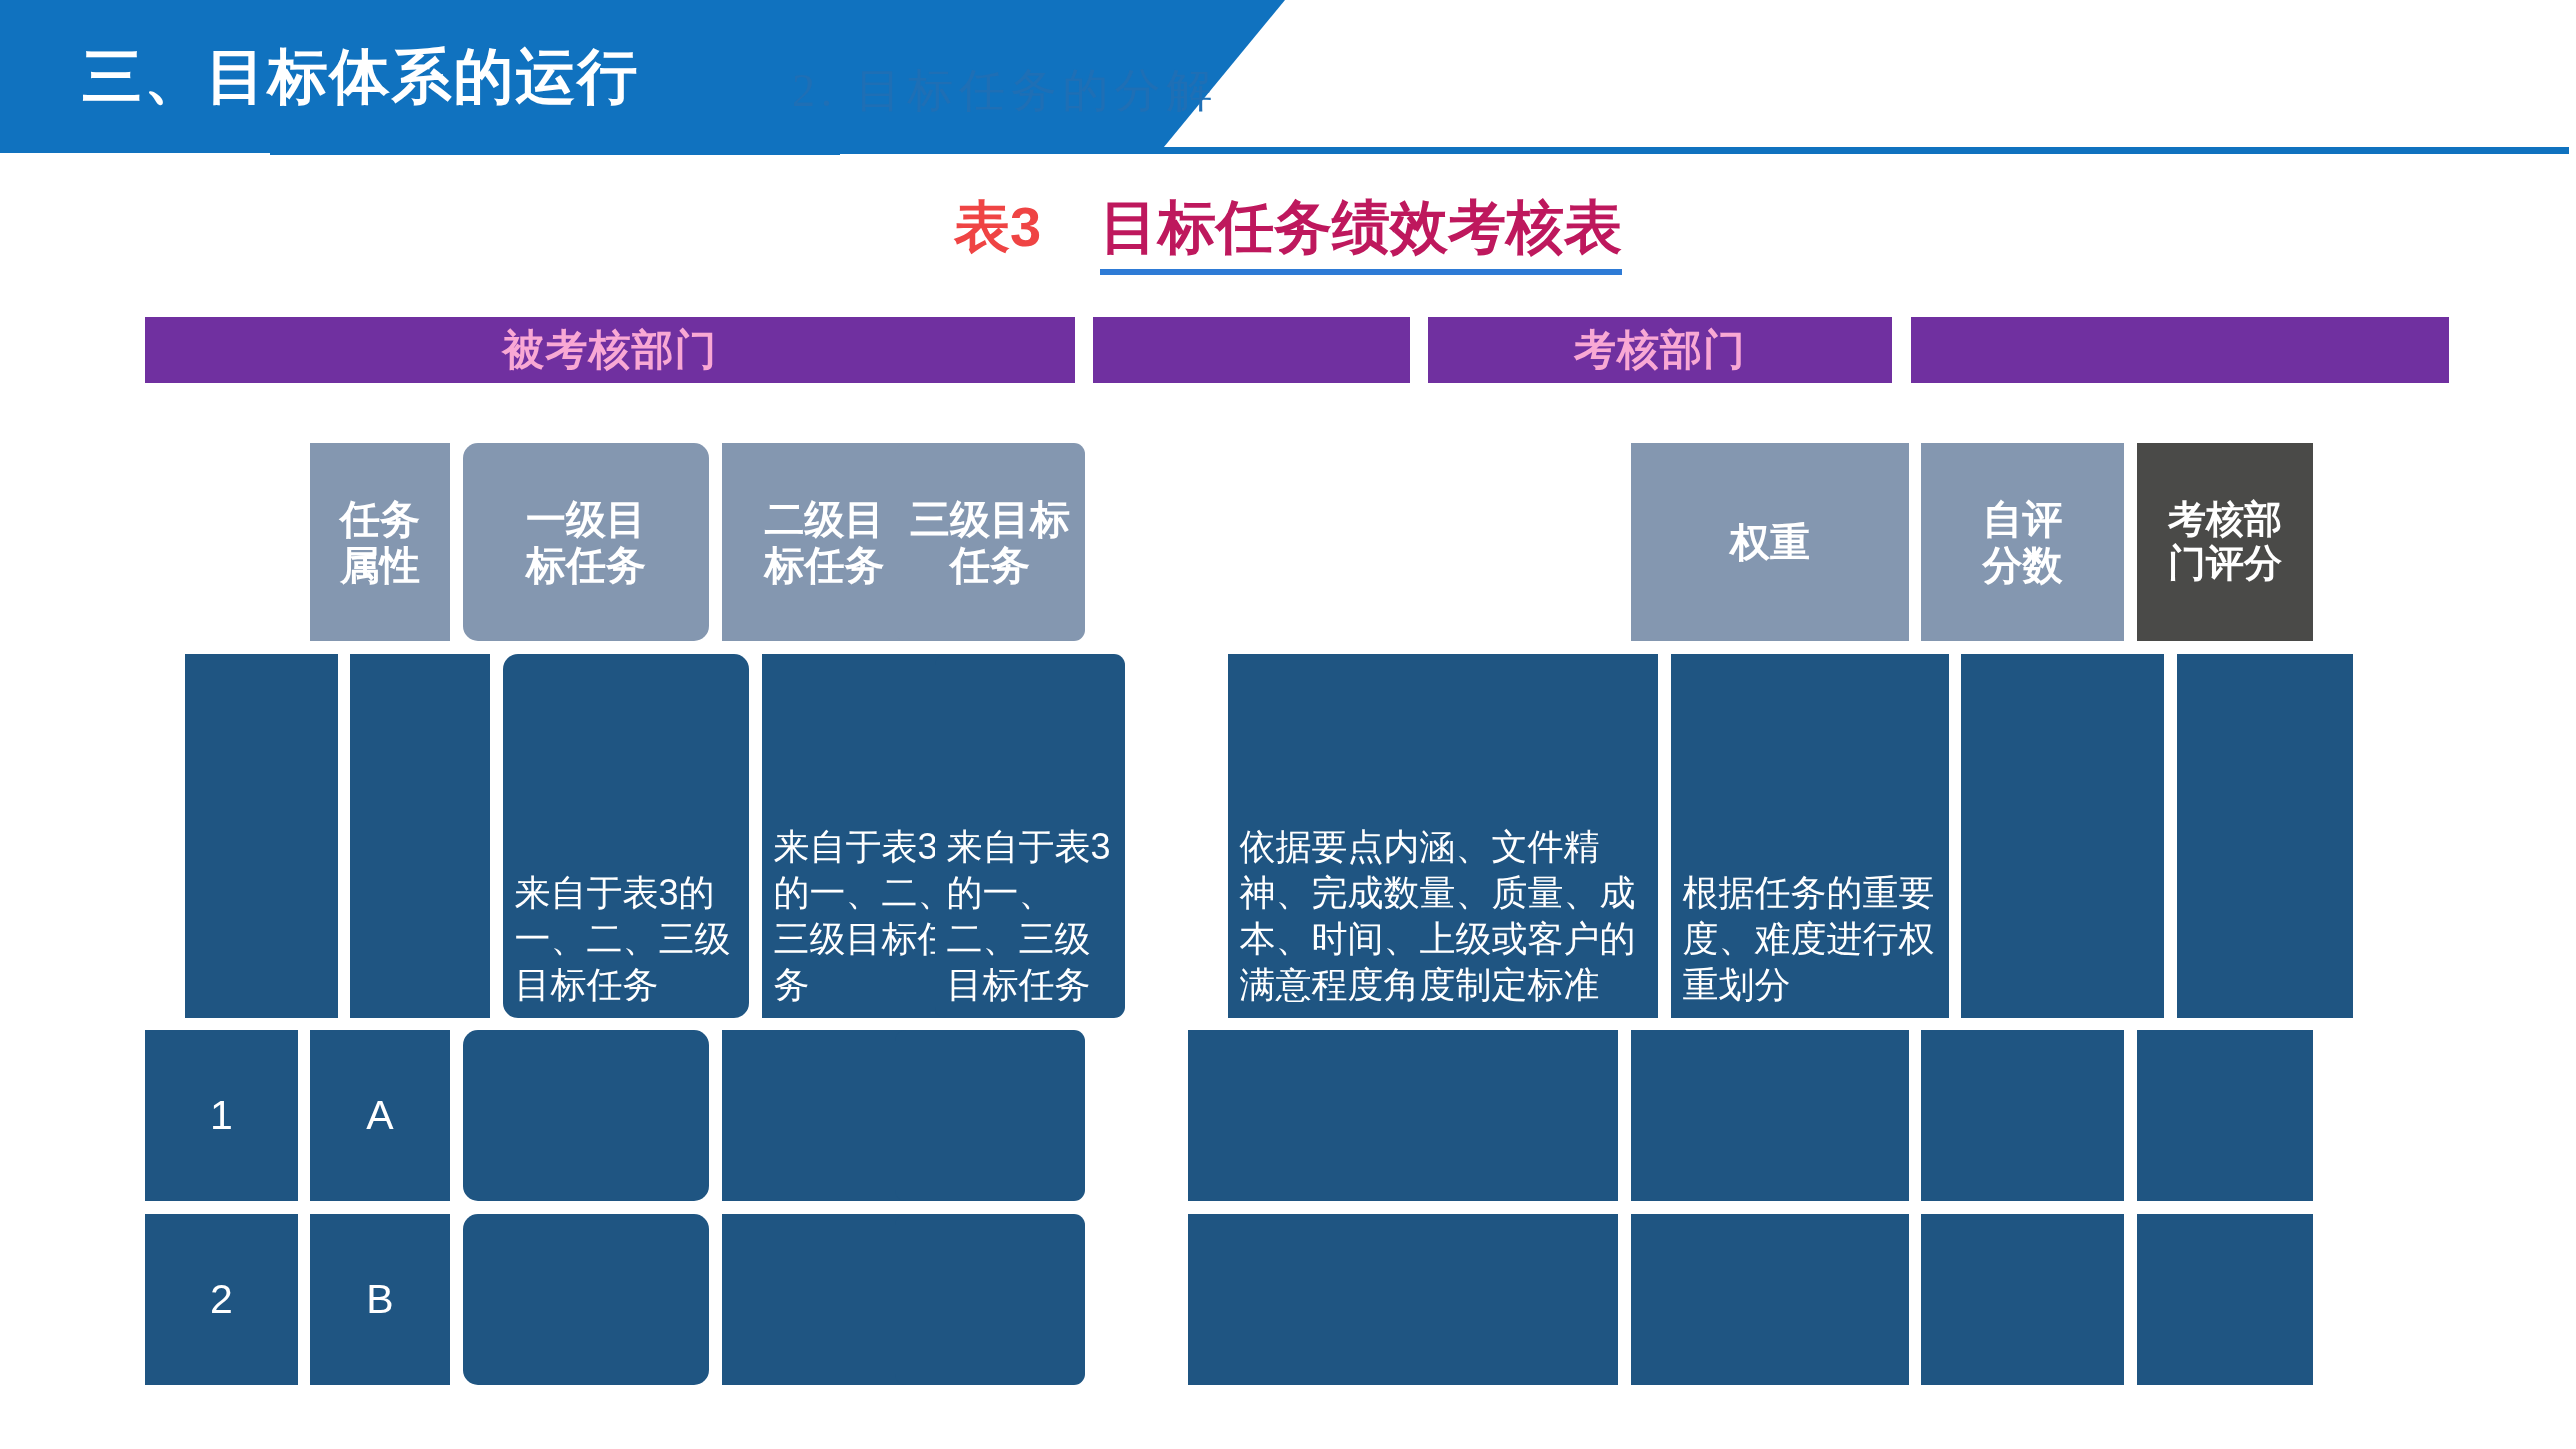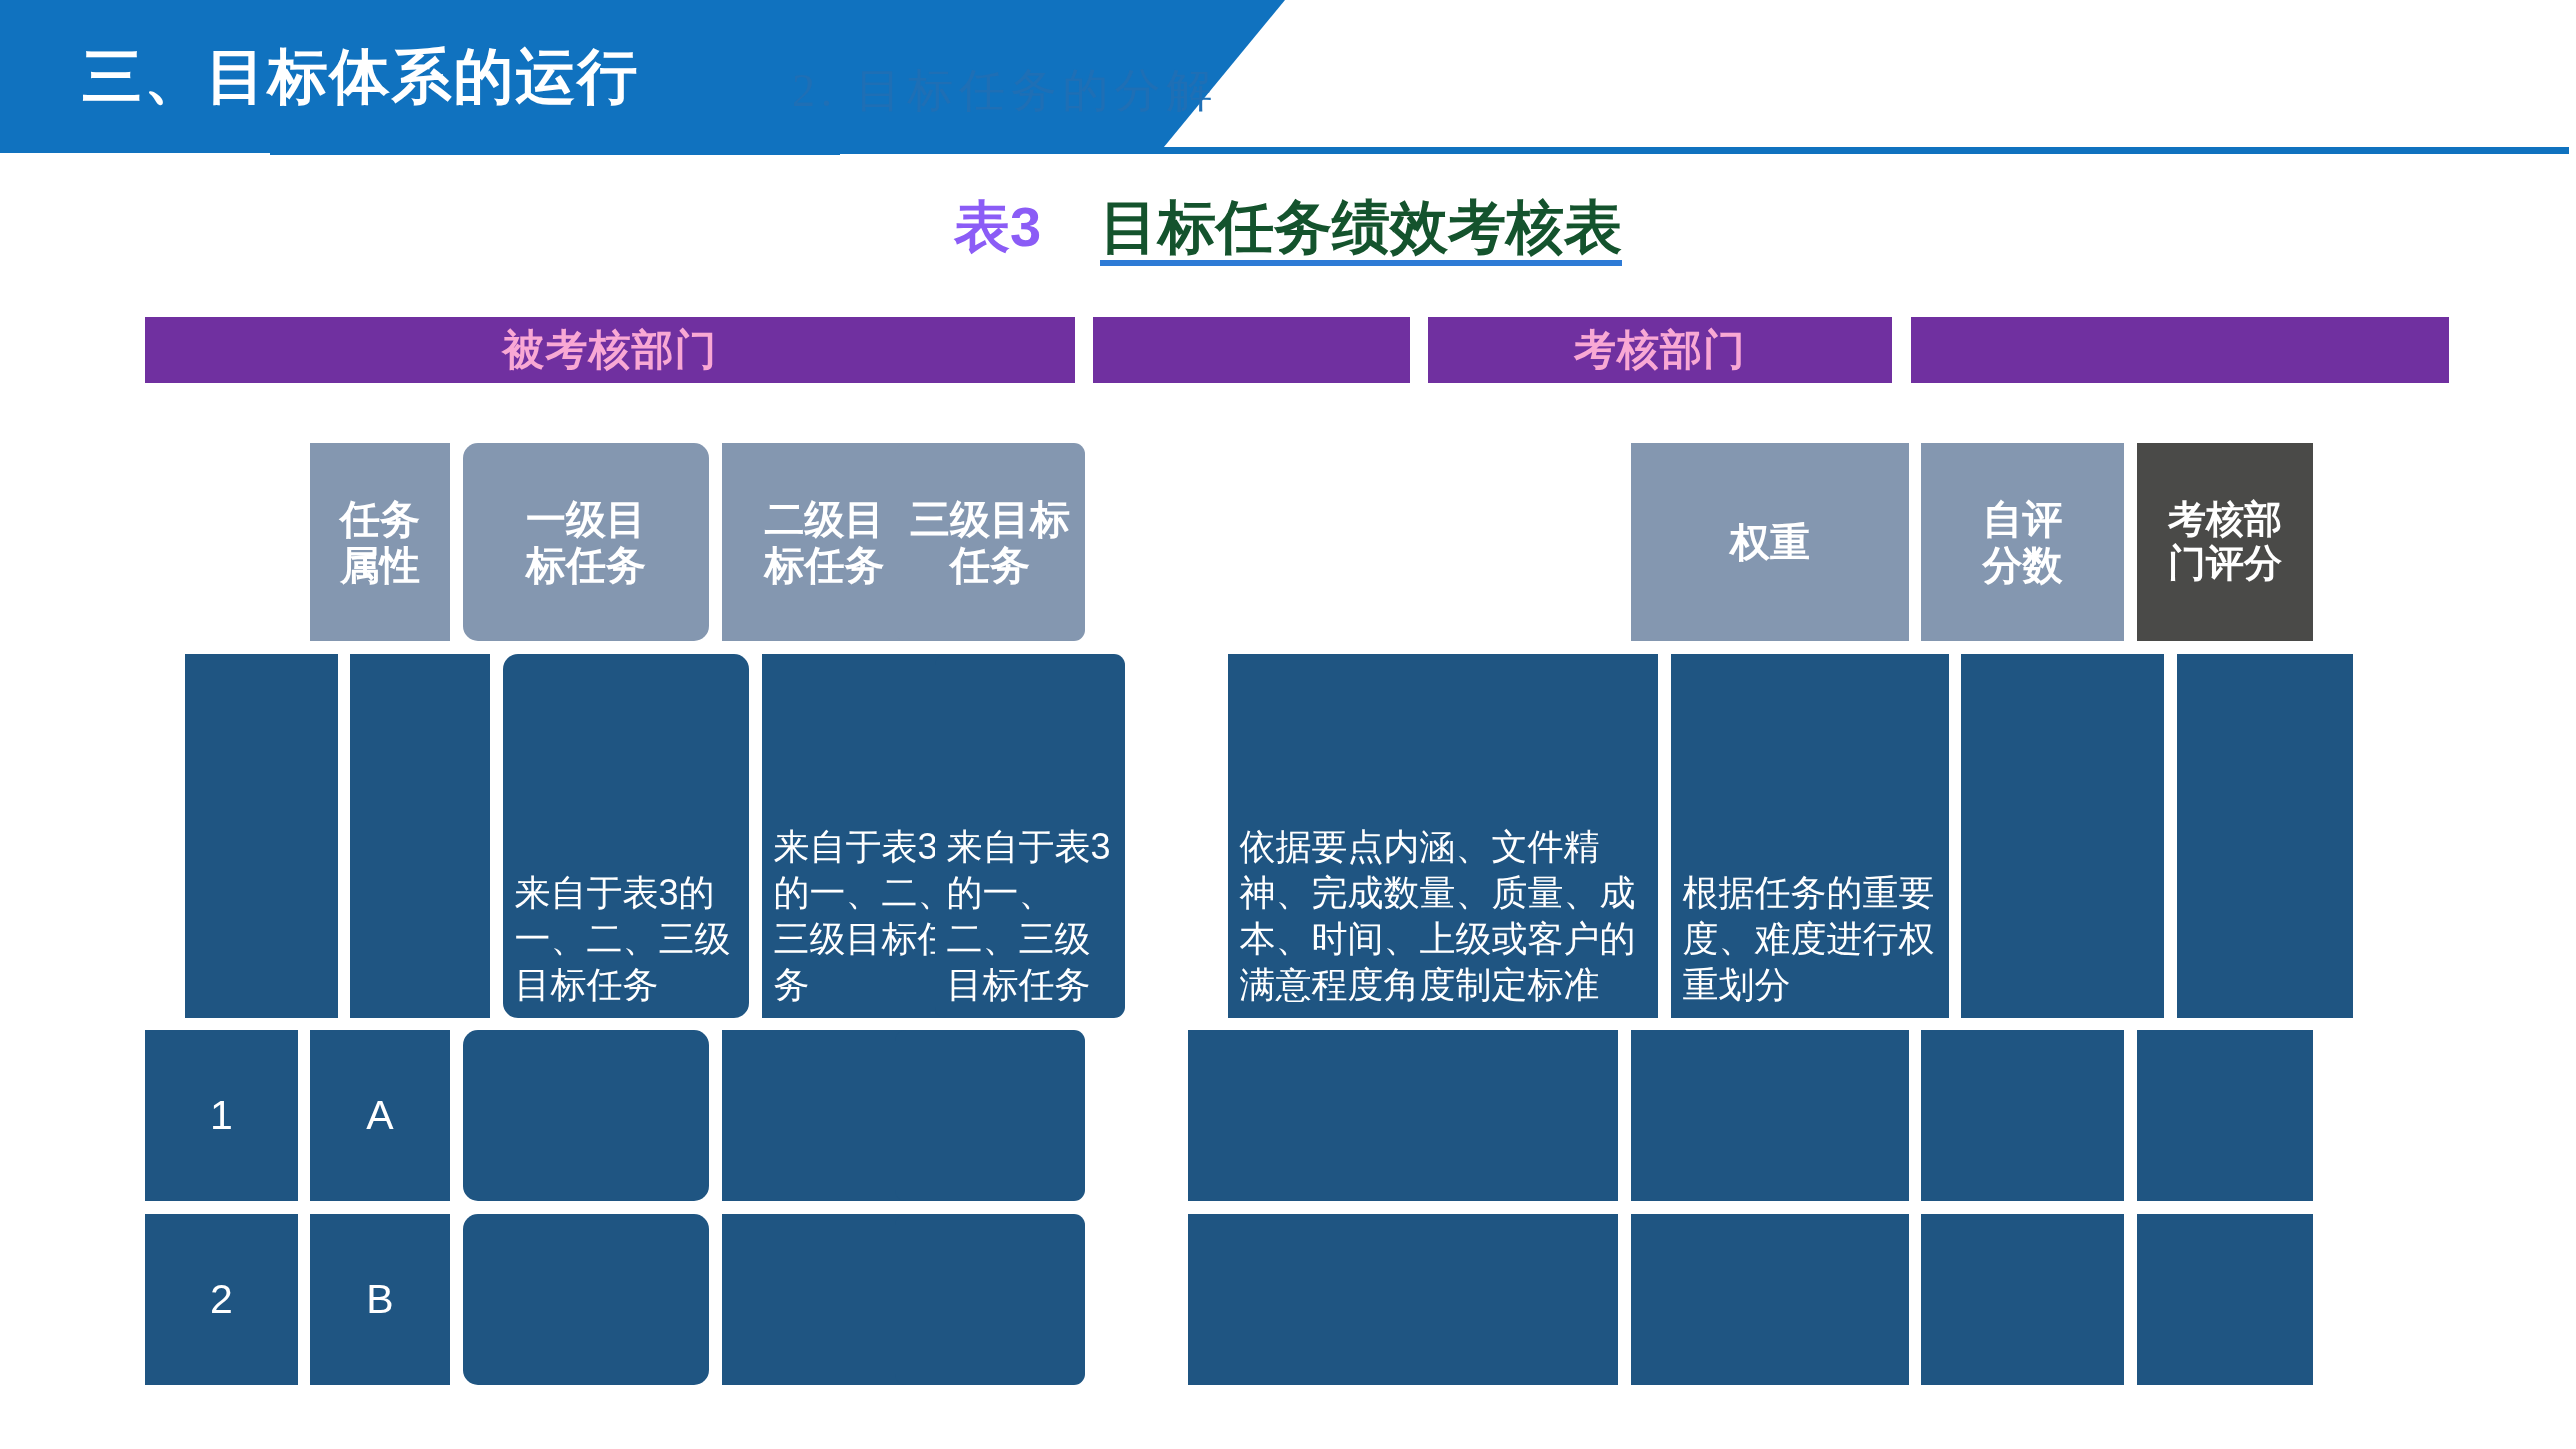--- a/index.html
+++ b/index.html
@@ -67,34 +67,34 @@
     position: absolute;
     left: 0;
     top: 189px;
     width: 2576px;
     text-align: center;
     white-space: nowrap;
   }
   #slide-title .tbl-num {
     font-size: 56px;
     font-weight: bold;
-    color: #8b5cf6;
+    color: #ef4444;
     vertical-align: middle;
   }
   #slide-title .tbl-gap {
     display: inline-block;
     width: 50px;
   }
   #slide-title .tbl-name {
     font-size: 58px;
     font-weight: bold;
-    color: #14532d;
+    color: #be185d;
     vertical-align: middle;
     border-bottom: 6.8px solid #2E7BD6;
-    padding-bottom: 1px;
+    padding-bottom: 10px;
   }
 
   
   #table-wrap {
     position: absolute;
     left: 145px;
     top: 317px;
     width: 2304px;
   }
 

